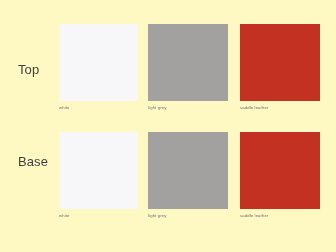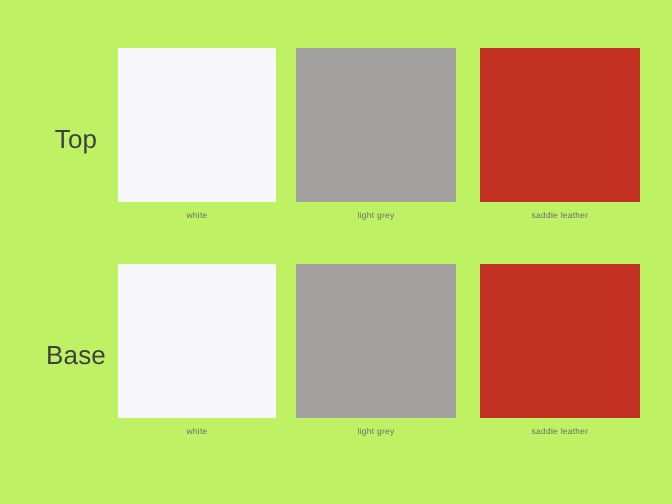--- a/index.html
+++ b/index.html
@@ -53,21 +53,21 @@
     white-space: nowrap;
   }
   
   .col-0 { left: 59px;  width: 79px; }
   .col-1 { left: 148px; width: 80px; }
   .col-2 { left: 240px; width: 80px; }
 </style>
 </head>
 <body style="background: rgb(255, 255, 255);">
 
-<div id="slide" style="background: #bef264; text-align: center;">
+<div id="slide" style="background: #fef9c3;">
 
   <div class="row" style="top:24px;">
     <div class="row-label" style="top:39px;">Top</div>
 
     <div class="swatch-cell col-0">
       <div class="swatch" style="background-color: rgb(247, 246, 248);"></div>
       <div class="swatch-caption">white</div>
     </div>
 
     <div class="swatch-cell col-1">
@@ -75,21 +75,21 @@
       <div class="swatch-caption">light grey</div>
     </div>
 
     <div class="swatch-cell col-2">
       <div class="swatch" style="background-color: rgb(194, 49, 34);"></div>
       <div class="swatch-caption">saddle leather</div>
     </div>
   </div>
 
   <div class="row" style="top:132px;">
-    <div class="row-label" style="top:39px;">Base</div>
+    <div class="row-label" style="top:23px;">Base</div>
 
     <div class="swatch-cell col-0">
       <div class="swatch" style="background-color: rgb(247, 246, 248);"></div>
       <div class="swatch-caption">white</div>
     </div>
 
     <div class="swatch-cell col-1">
       <div class="swatch" style="background-color: rgb(163, 160, 160);"></div>
       <div class="swatch-caption">light grey</div>
     </div>

